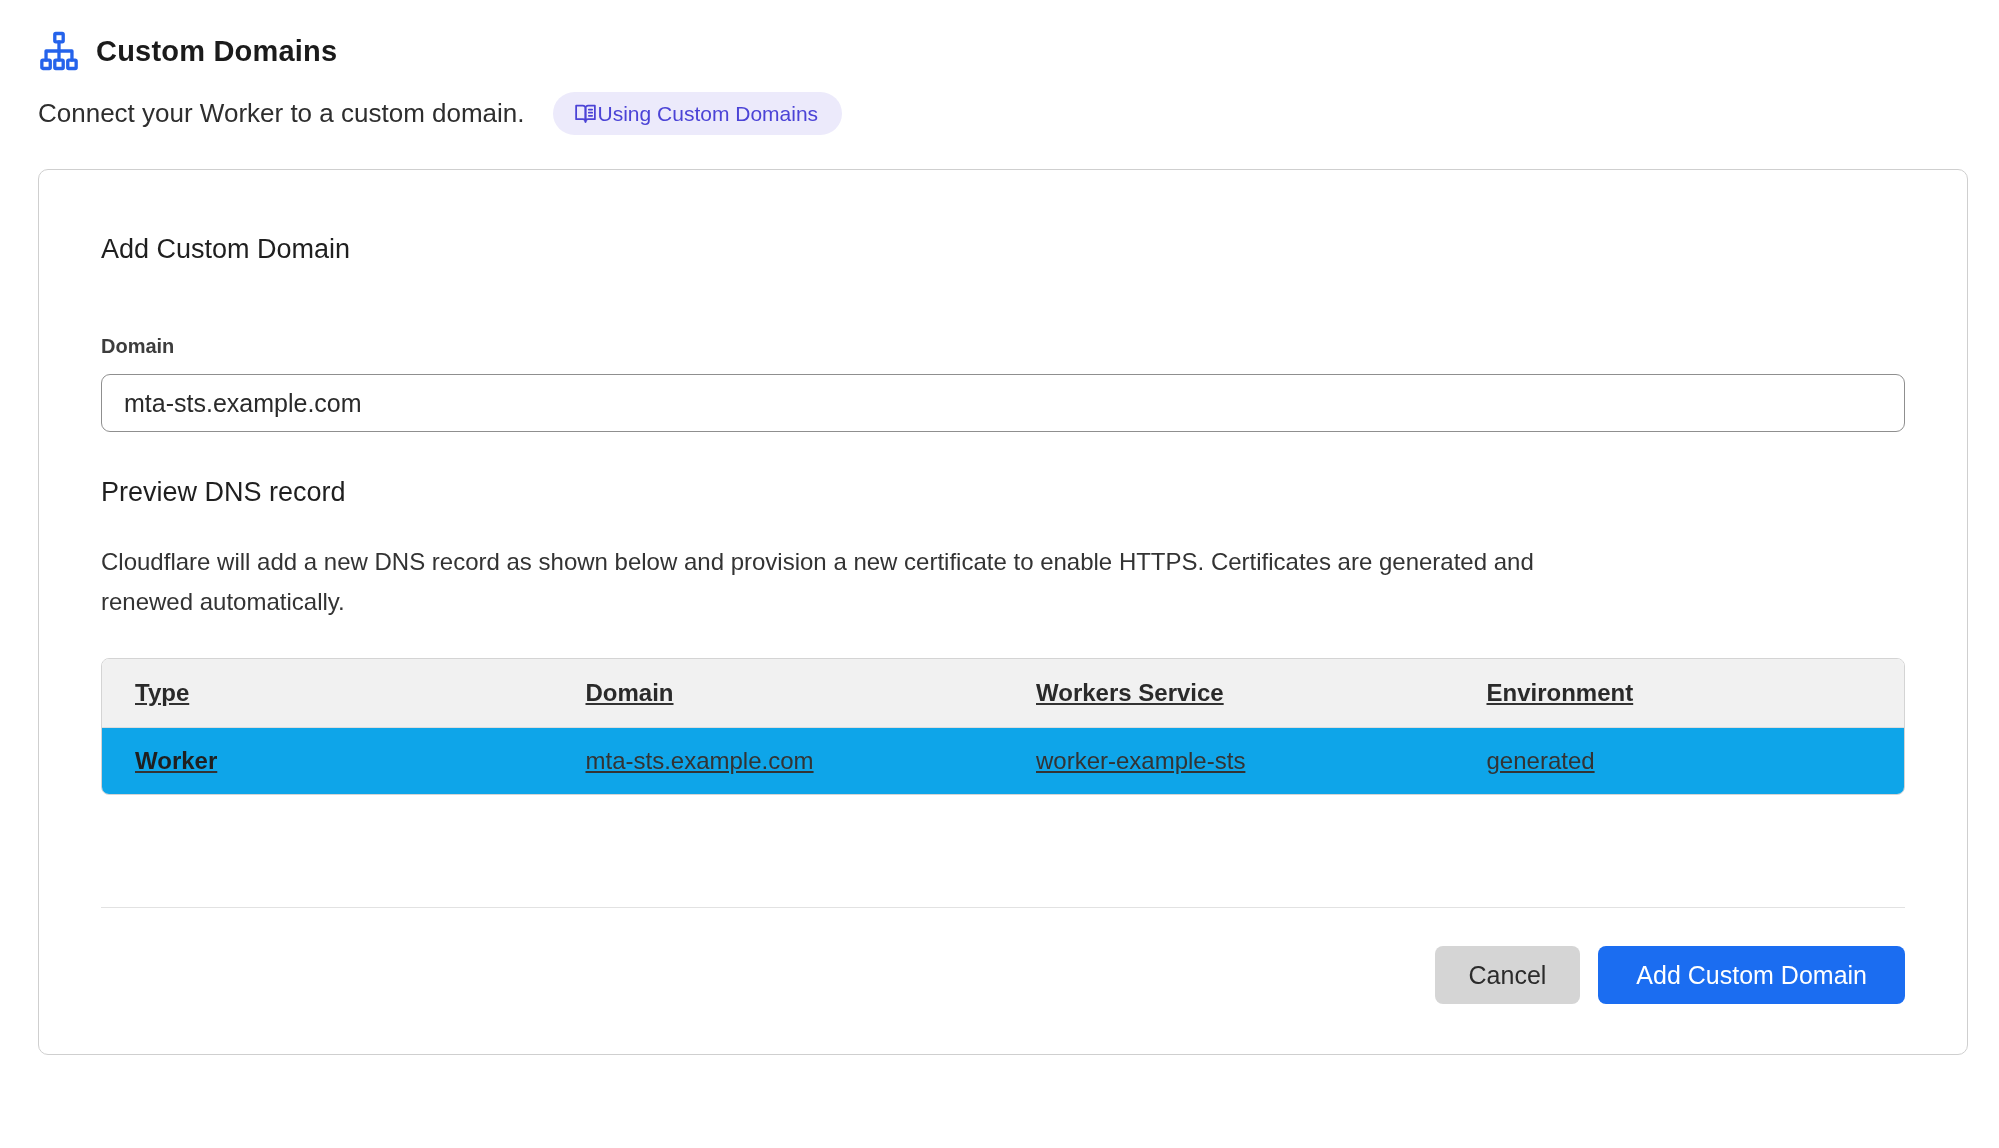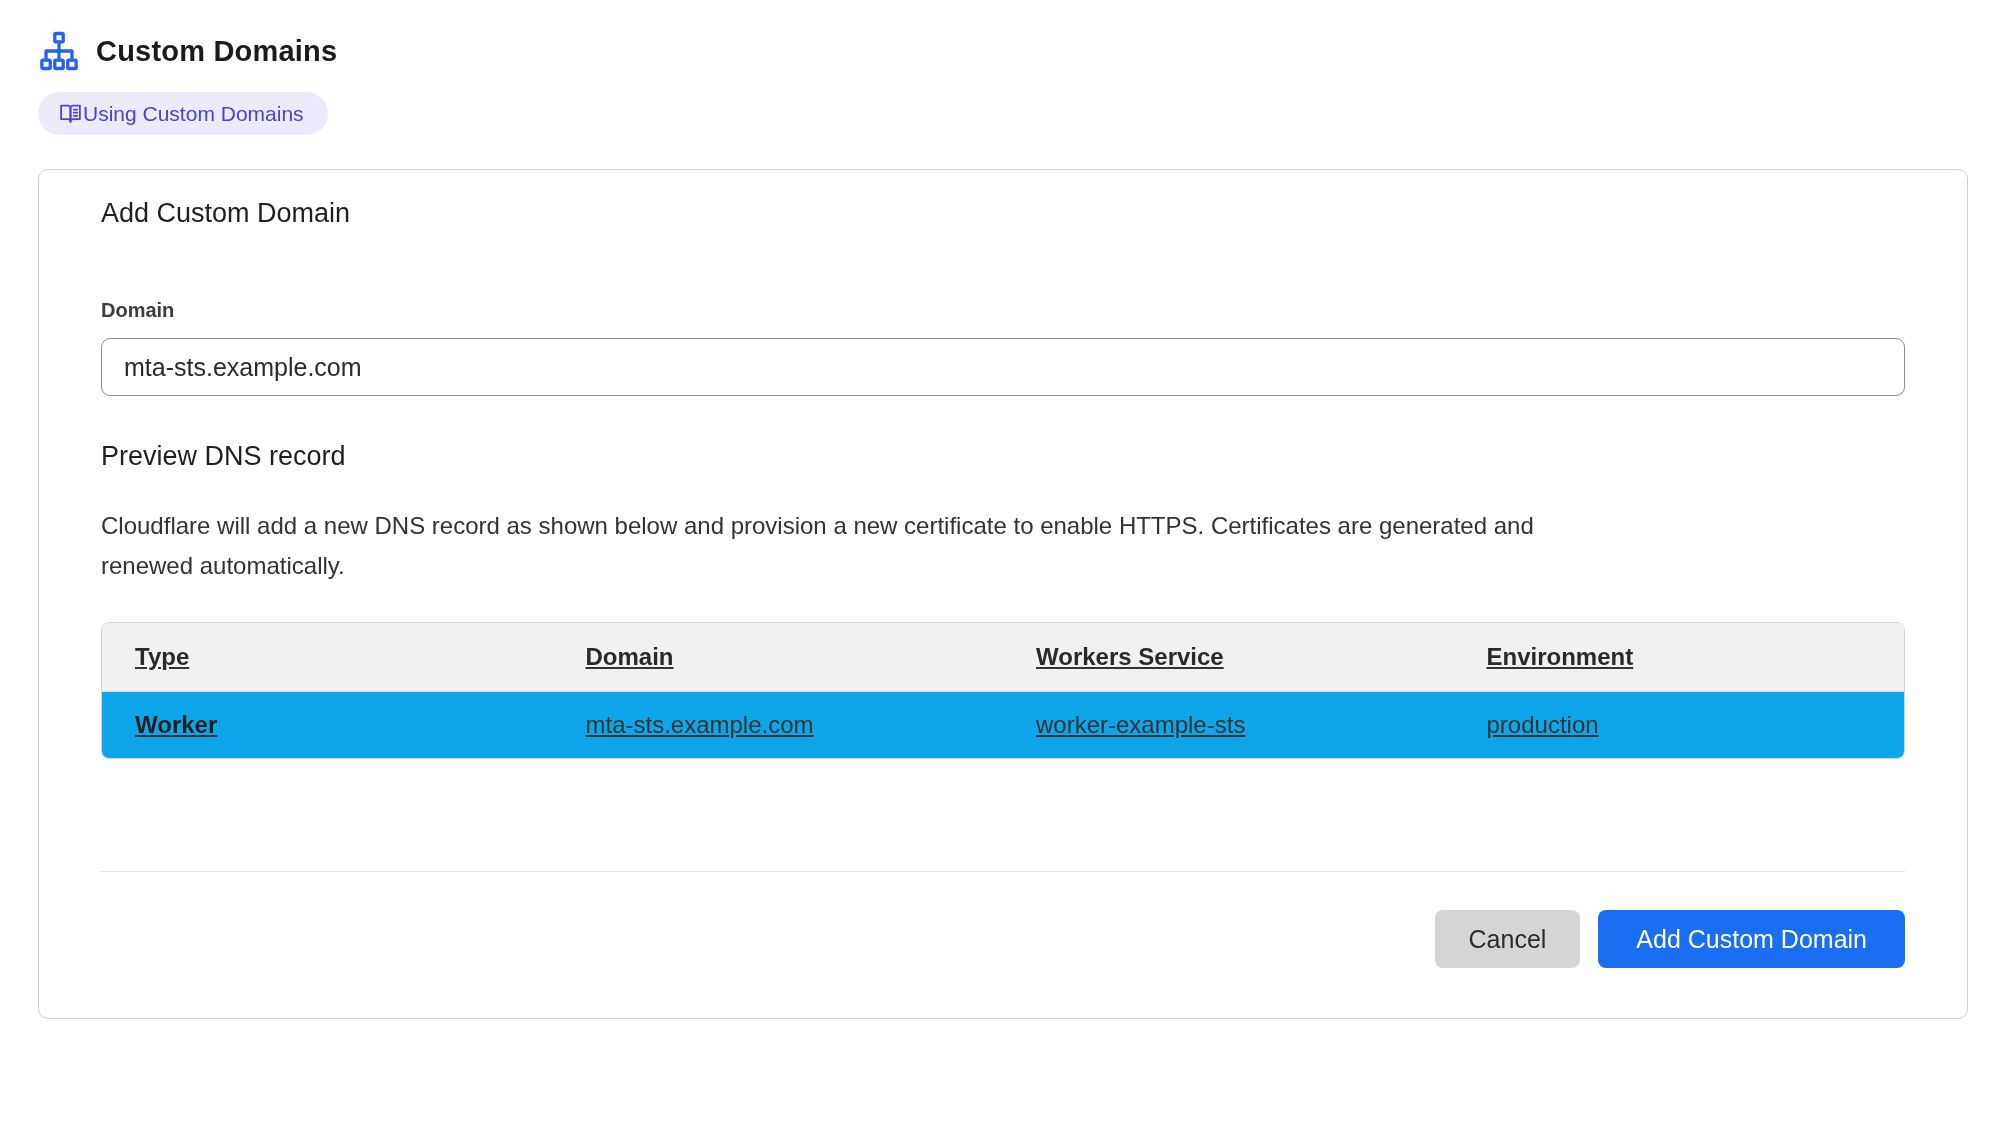--- a/index.html
+++ b/index.html
@@ -28,21 +28,21 @@
     font-size: 21px; text-decoration: none; cursor: pointer;
   }
   .docs-badge svg { width: 25px; height: 25px; display: block; }
 
   
   .card {
     margin: 34px 31px 0 38px;
     background: #ffffff;
     border: 1px solid #cfcfcf;
     border-radius: 10px;
-    padding: 28px 62px 50px 62px;
+    padding: 64px 62px 50px 62px;
   }
   .section-heading { font-size: 27px; font-weight: 500; color: #1f1f1f; }
   .intro { margin-top: 34px; font-size: 24px; color: #333; line-height: 32px; }
   .intro strong { font-weight: 700; color: #222; }
 
   .field-label {
     display: block; margin-top: 70px;
     font-size: 20px; font-weight: 700; color: #3d3d3d;
   }
   .domain-input {
@@ -99,20 +99,21 @@
           <rect x="9.6" y="17.2" width="4.8" height="4.8" rx="0.6"></rect>
           <rect x="17" y="17.2" width="4.8" height="4.8" rx="0.6"></rect>
           <path d="M12 6.8v5.2"></path>
           <path d="M4.6 17.2v-5.2h14.8v5.2"></path>
           <path d="M12 12v5.2"></path>
         </svg>
       </span>
       <h1 class="page-title">Custom Domains</h1>
     </div>
     <div class="subtitle-row">
+      <p class="page-subtitle">Connect your Worker to a custom domain.</p>
       <a class="docs-badge">
         <span>
           <svg viewBox="0 0 24 24" fill="none" stroke="currentColor" stroke-width="1.7" stroke-linecap="round" stroke-linejoin="round">
             <path d="M3 4.5h6.5a2.5 2.5 0 0 1 2.5 2.5v13a2.5 2.5 0 0 0-2.5-2.5H3z"></path>
             <path d="M21 4.5h-6.5A2.5 2.5 0 0 0 12 7v13a2.5 2.5 0 0 1 2.5-2.5H21z"></path>
             <path d="M15.2 8.2h3.2M15.2 11.2h3.2M15.2 14.2h3.2"></path>
           </svg>
         </span>
         <span>Using Custom Domains</span>
       </a>
@@ -139,21 +140,21 @@
             <th>Domain</th>
             <th>Workers Service</th>
             <th>Environment</th>
           </tr>
         </thead>
         <tbody>
           <tr>
             <td class="cell-type">Worker</td>
             <td>mta-sts.example.com</td>
             <td>worker-example-sts</td>
-            <td>production</td>
+            <td>generated</td>
           </tr>
         </tbody>
       </table>
     </div>
 
     <hr class="divider">
 
     <div class="actions">
       <button class="btn btn-cancel">Cancel</button>
       <button class="btn btn-primary">Add Custom Domain</button>

